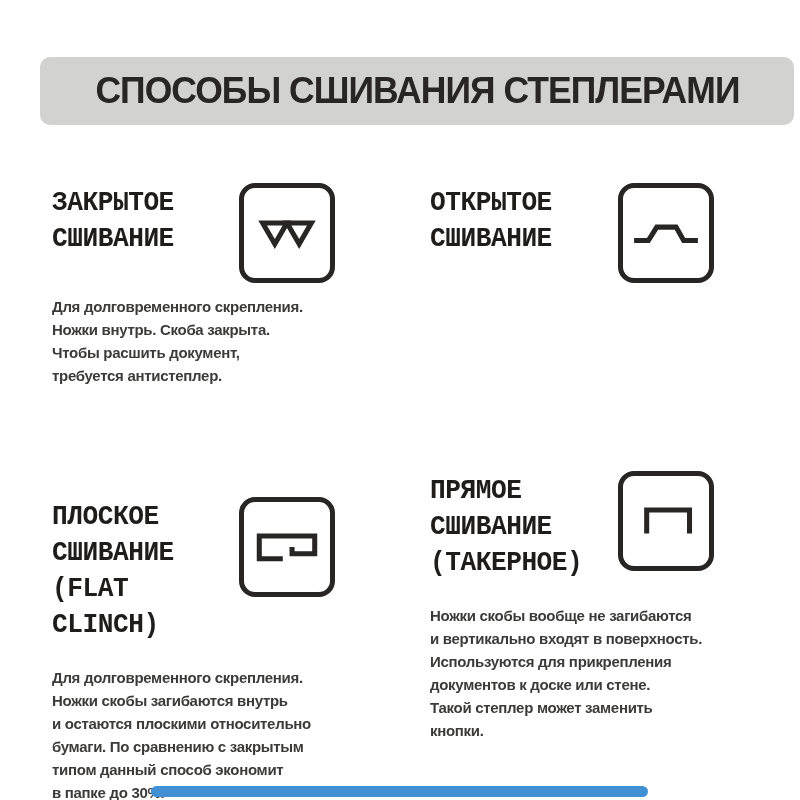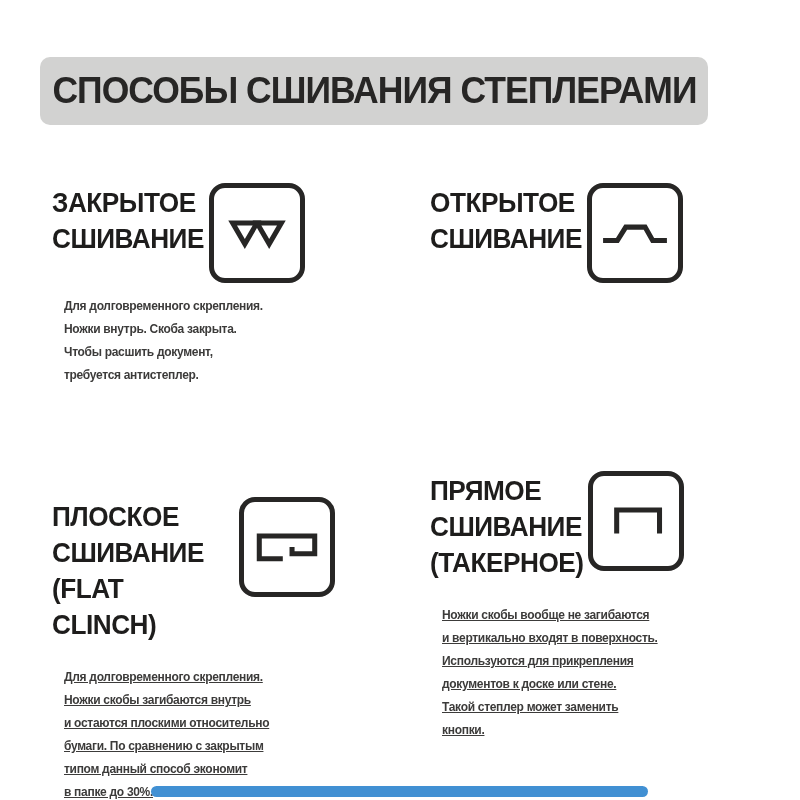--- a/index.html
+++ b/index.html
@@ -6,42 +6,44 @@
   html, body { width: 800px; height: 800px; }
   body {
     background: #ffffff;
     font-family: "Liberation Sans", sans-serif;
     position: relative;
     overflow: hidden;
   }
   .title-bar {
     position: absolute;
     left: 40px; top: 57px;
-    width: 668px; height: 68px;
+    width: 754px; height: 68px;
     background: #d2d2d1;
     border-radius: 10px;
     display: flex; align-items: center; justify-content: center;
   }
   .title-bar h1 {
     font-size: 37px;
     font-weight: bold;
     letter-spacing: -1px;
     color: #272625;
     transform: scaleX(0.96);
     white-space: nowrap;
   }
   .section { position: absolute; width: 345px; }
   .sec-tl { left: 52px;  top: 183px; }
   .sec-tr { left: 430px; top: 183px; }
   .sec-bl { left: 52px;  top: 497px; }
   .sec-br { left: 430px; top: 471px; }
   .section-head {
     display: flex;
+    justify-content: space-between;
     align-items: flex-start;
     width: 283px;
+    font-family: Liberation Mono, monospace;
   }
   .sec-tr .section-head, .sec-br .section-head { width: 284px; }
   .section-title {
     font-size: 27px;
     font-weight: bold;
     line-height: 36px;
     letter-spacing: -0.5px;
     color: #1e1d1c;
     white-space: pre-line;
     margin-top: 2px;
@@ -59,29 +61,28 @@
   .icon-box svg { width: 84px; height: 86px; display: block; }
   .glyph {
     fill: none;
     stroke: #272625;
     stroke-width: 6;
     stroke-linecap: butt;
     stroke-linejoin: miter;
   }
   .section-desc {
     margin-top: 12px;
-    font-size: 12px;
+    font-size: 15px;
     font-weight: bold;
     line-height: 23px;
     letter-spacing: -0.3px;
     color: #3c3b3a;
     white-space: pre-line;
-    margin-left: 12px;
   }
-  .sec-bl .section-desc, .sec-br .section-desc { margin-top: 23px; text-decoration: underline; }
+  .sec-bl .section-desc, .sec-br .section-desc { margin-top: 23px; }
   .bottom-accent-bar {
     position: absolute;
     left: 151px; top: 786px;
     width: 497px; height: 11px;
     border-radius: 6px;
   }
 </style>
 </head>
 <body>
 

